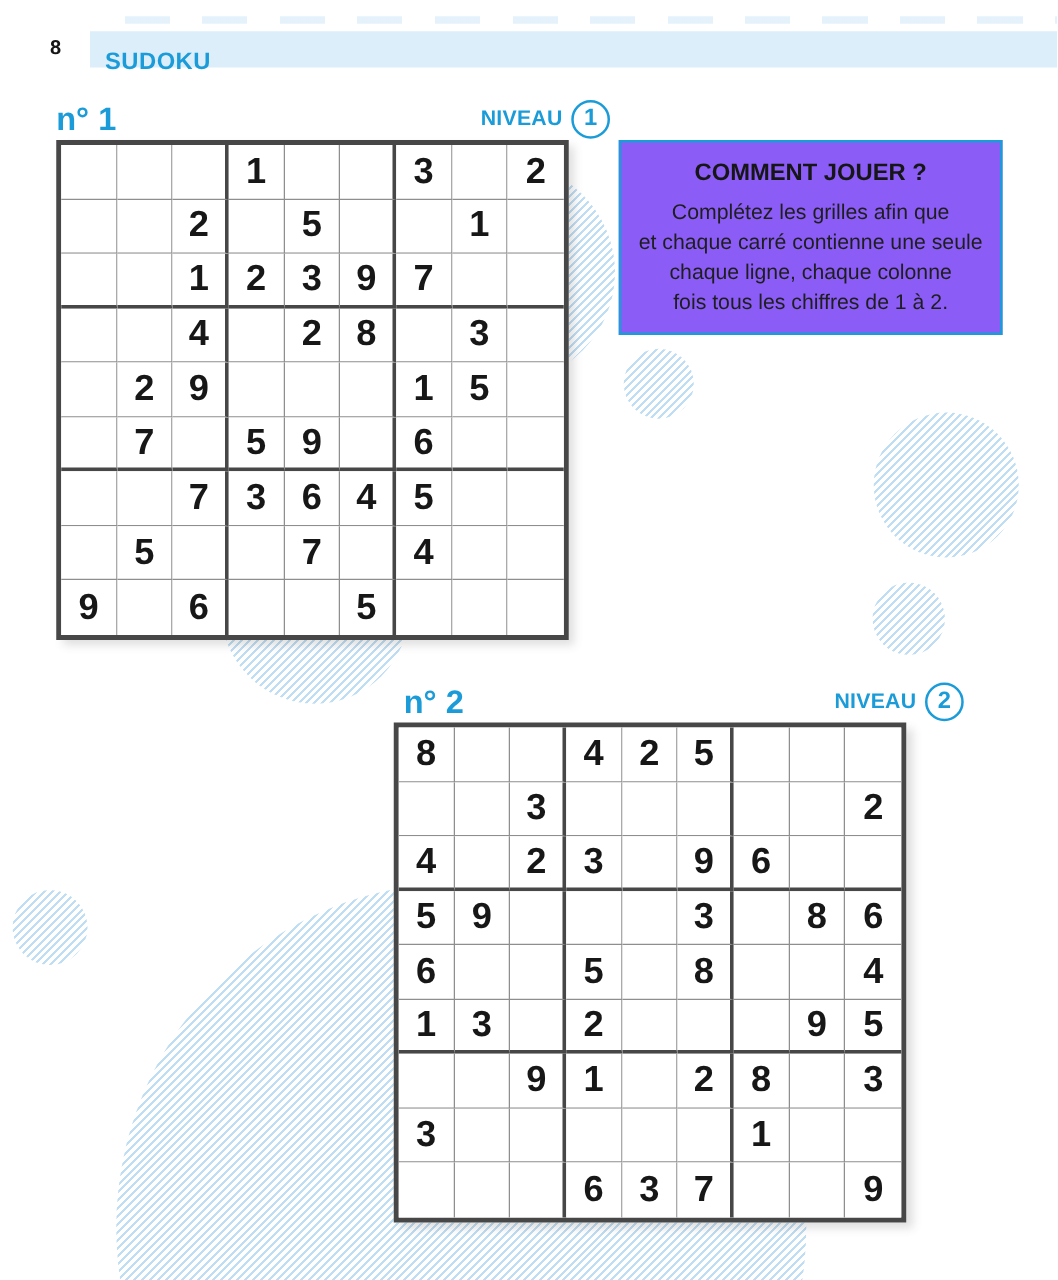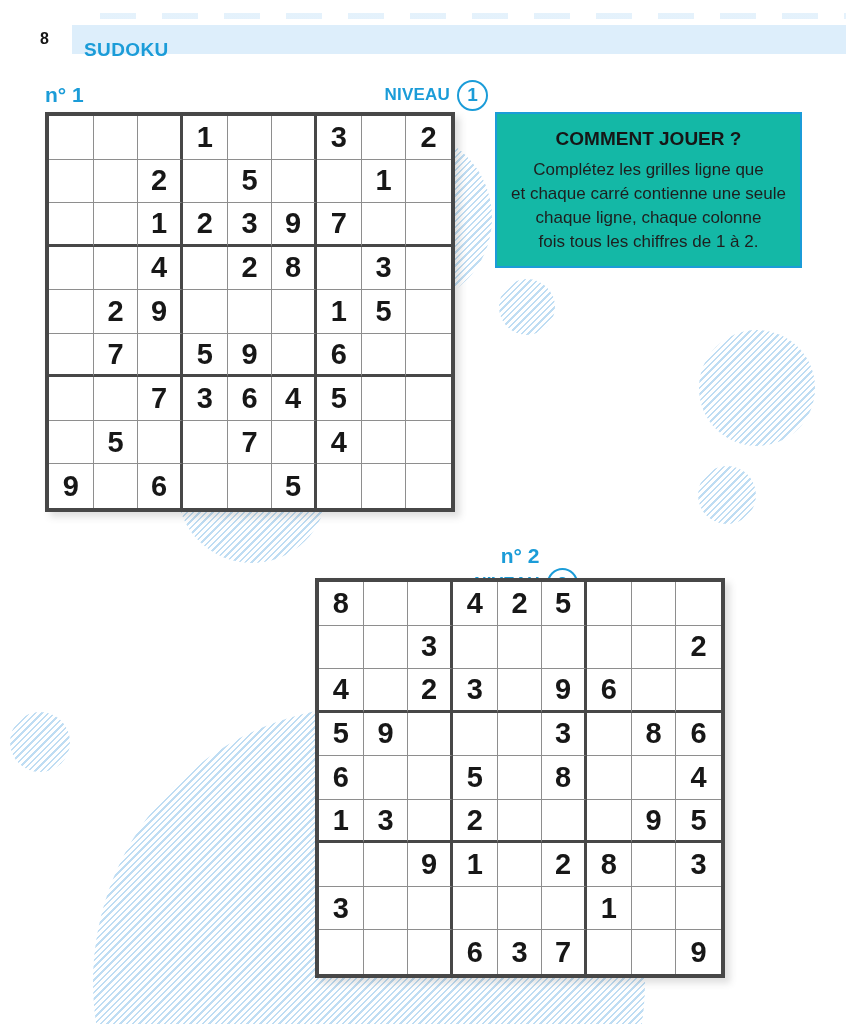--- a/index.html
+++ b/index.html
@@ -44,22 +44,22 @@
     padding-left:12px;font-size:19px;font-weight:bold;color:var(--accent);
     letter-spacing:.4px;
     margin-top:20px;
   }
   
   .puzzle-header{
     position:absolute;z-index:2;display:flex;align-items:center;
     justify-content:space-between;height:34px;
   }
   .puzzle-header.p1{left:45px;top:78px;width:443px;}
-  .puzzle-header.p2{left:296px;top:544px;width:448px;flex-direction:column;}
-  .puzzle-label{font-size:21px;font-weight:bold;color:var(--accent);}
+  .puzzle-header.p2{left:323px;top:544px;width:448px;}
+  .puzzle-label{font-size:26px;font-weight:bold;color:var(--accent);}
   .level-group{display:flex;align-items:center;gap:7px;}
   .level-word{font-size:17px;font-weight:bold;color:var(--accent);letter-spacing:.2px;padding-left:12px;}
   .level-badge{
     width:31px;height:31px;border:2.5px solid var(--accent);border-radius:50%;
     display:flex;align-items:center;justify-content:center;background:#fff;
     font-size:19px;font-weight:bold;color:var(--accent);
   }
   
   .sudoku{
     position:absolute;z-index:2;width:410px;height:400px;
@@ -74,21 +74,21 @@
     display:flex;align-items:center;justify-content:center;
     font-size:29px;font-weight:bold;color:#171717;background:#fff;
   }
   .cell:nth-child(9n){border-right:none;}
   .cell:nth-child(n+73){border-bottom:none;}
   .cell.br{border-right:3px solid var(--grid-border);}
   .cell.bb{border-bottom:3px solid var(--grid-border);}
   
   .howto{
     position:absolute;left:495px;top:112px;width:307px;height:156px;z-index:2;
-    background:#14b8a6;border:2px solid var(--accent);
+    background:#8b5cf6;border:2px solid var(--accent);
     text-align:center;padding-top:14px;
   }
   .howto-title{font-size:19px;font-weight:bold;color:#161616;margin-bottom:8px;}
   .howto-line{font-size:17px;color:#1e1e1e;line-height:24px;}
 </style>
 </head>
 <body>
 
 <div class="page">
 
@@ -193,21 +193,21 @@
       <div class="cell"></div>
       <div class="cell"></div>
       <div class="cell br">5</div>
       <div class="cell"></div>
       <div class="cell"></div>
       <div class="cell"></div>
     </div>
 
   <div class="howto">
     <div class="howto-title">COMMENT JOUER ?</div>
-    <div class="howto-line">Complétez les grilles ligne que</div>
+    <div class="howto-line">Complétez les grilles afin que</div>
     <div class="howto-line">et chaque carré contienne une seule</div>
     <div class="howto-line">chaque ligne, chaque colonne</div>
     <div class="howto-line">fois tous les chiffres de 1 à 2.</div>
   </div>
 
   <div class="puzzle-header p2">
     <div class="puzzle-label">n° 2</div>
     <div class="level-group">
       <span class="level-word">NIVEAU</span>
       <span class="level-badge">2</span>

